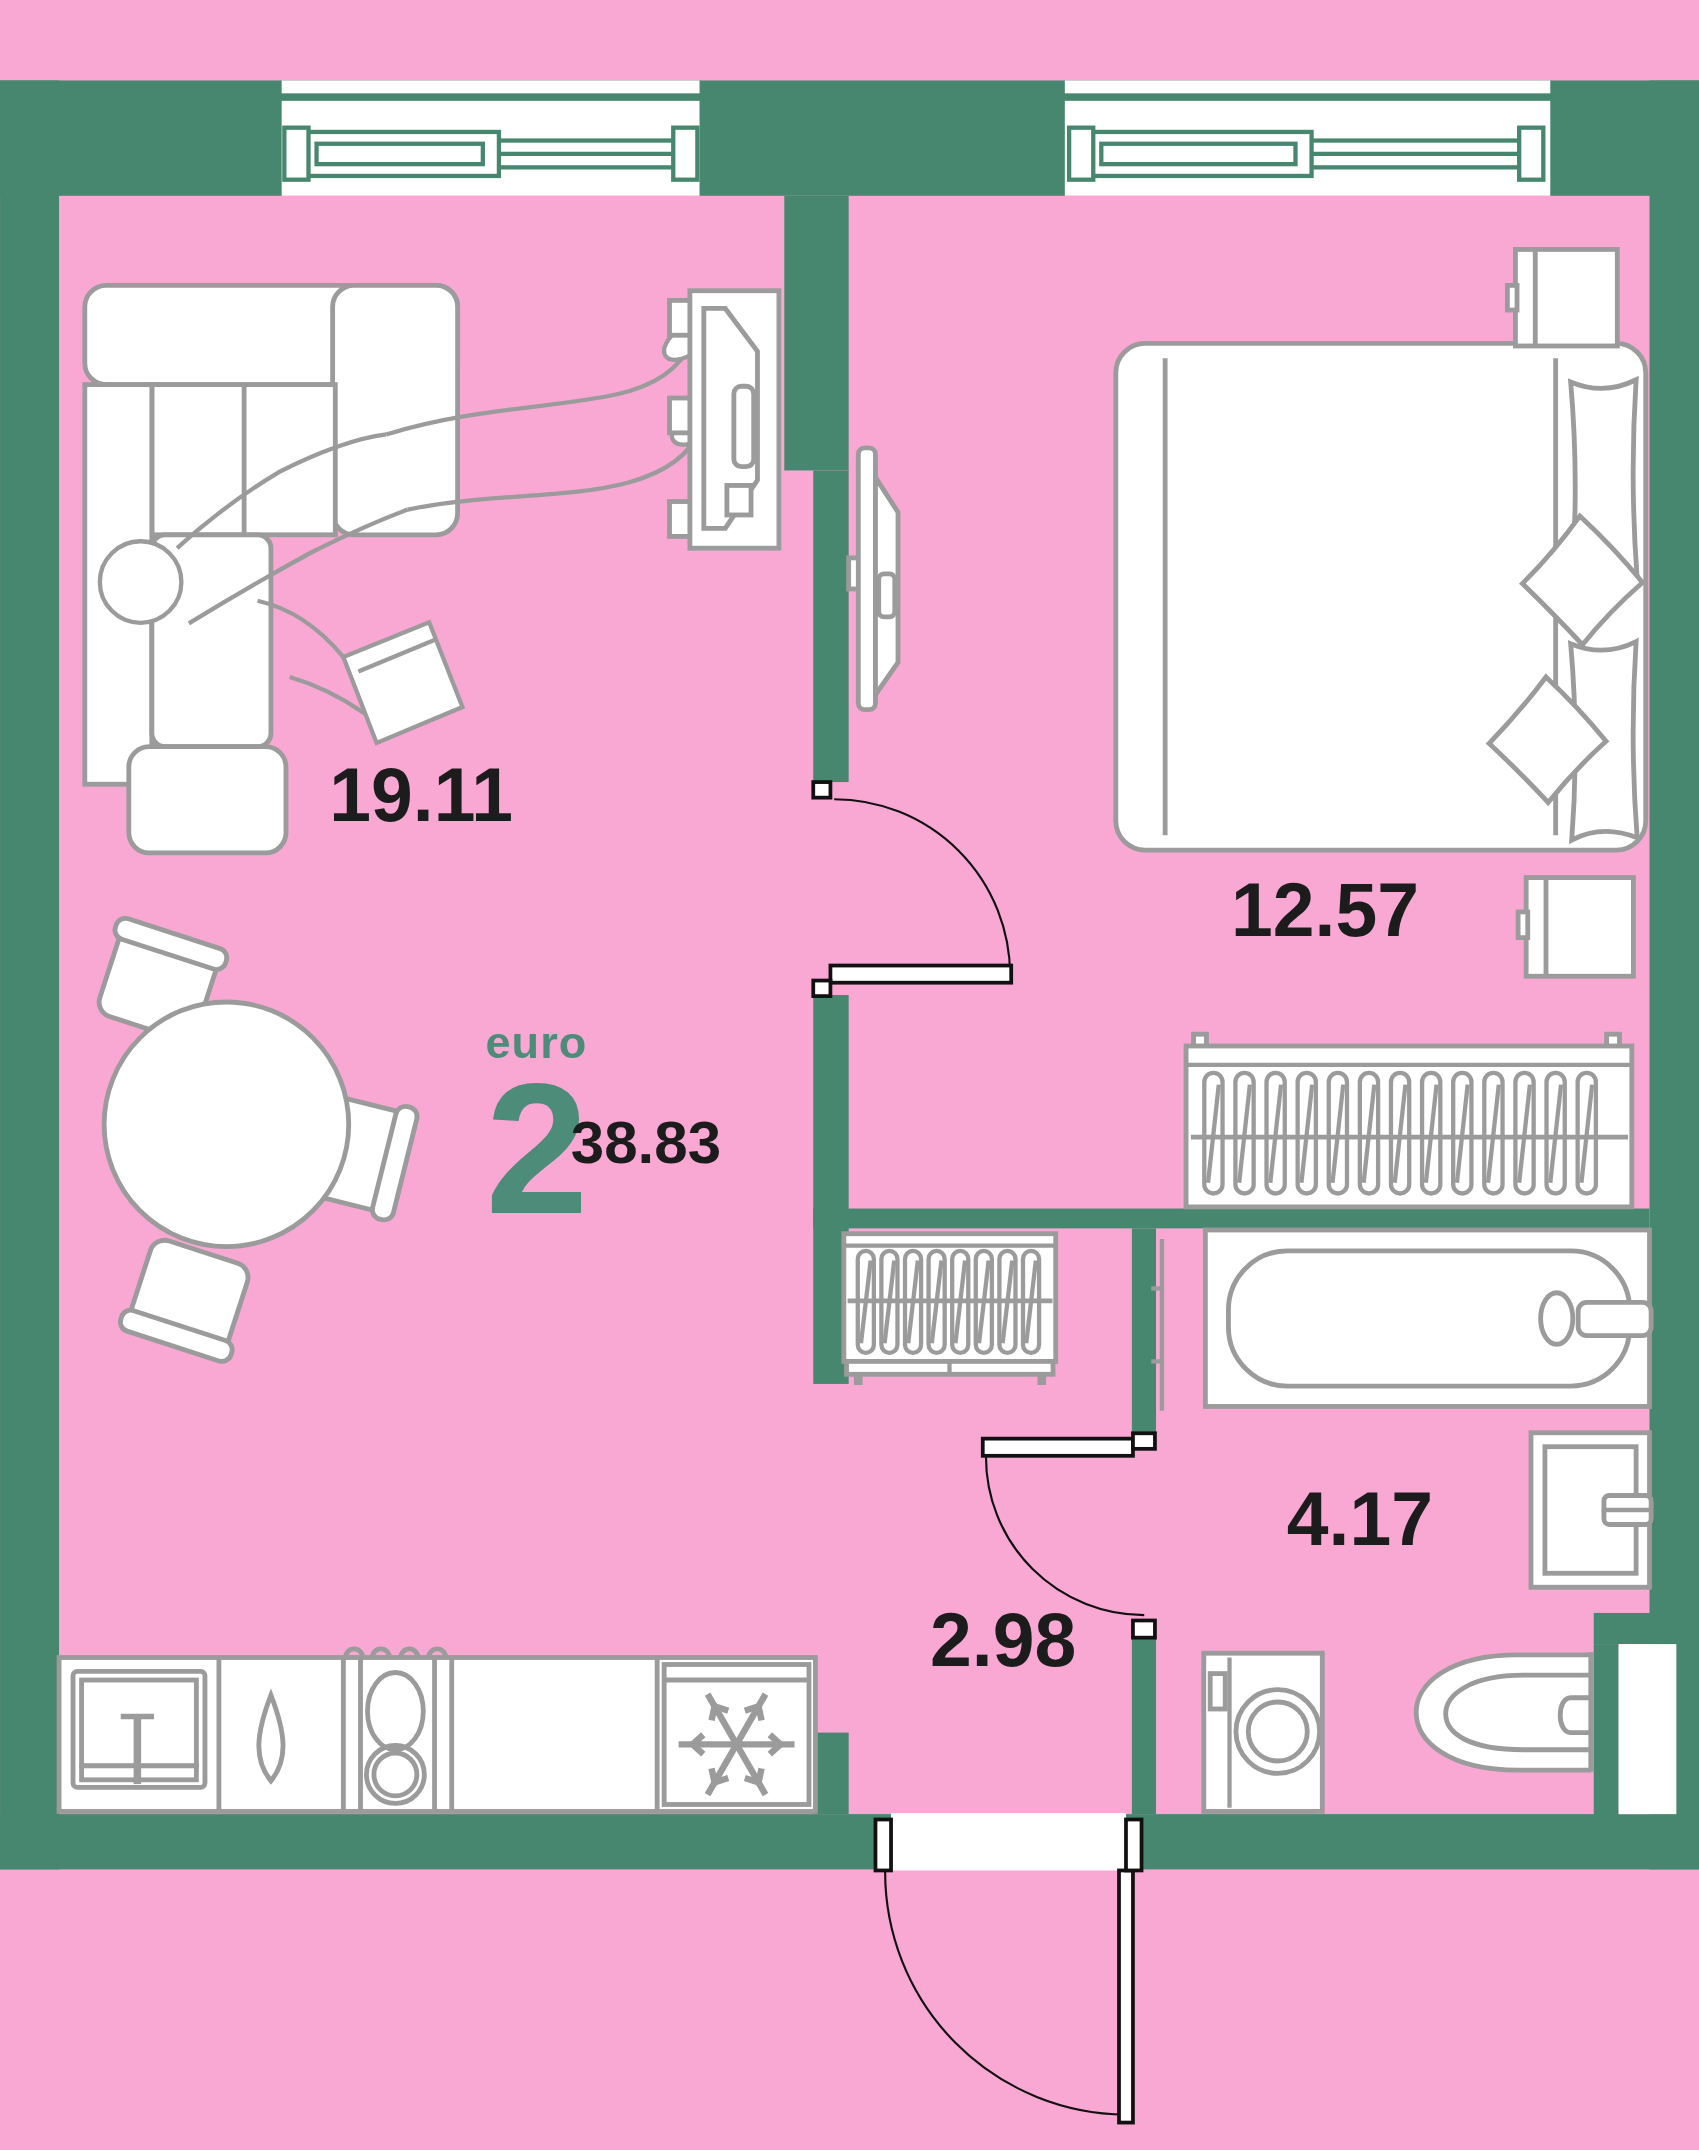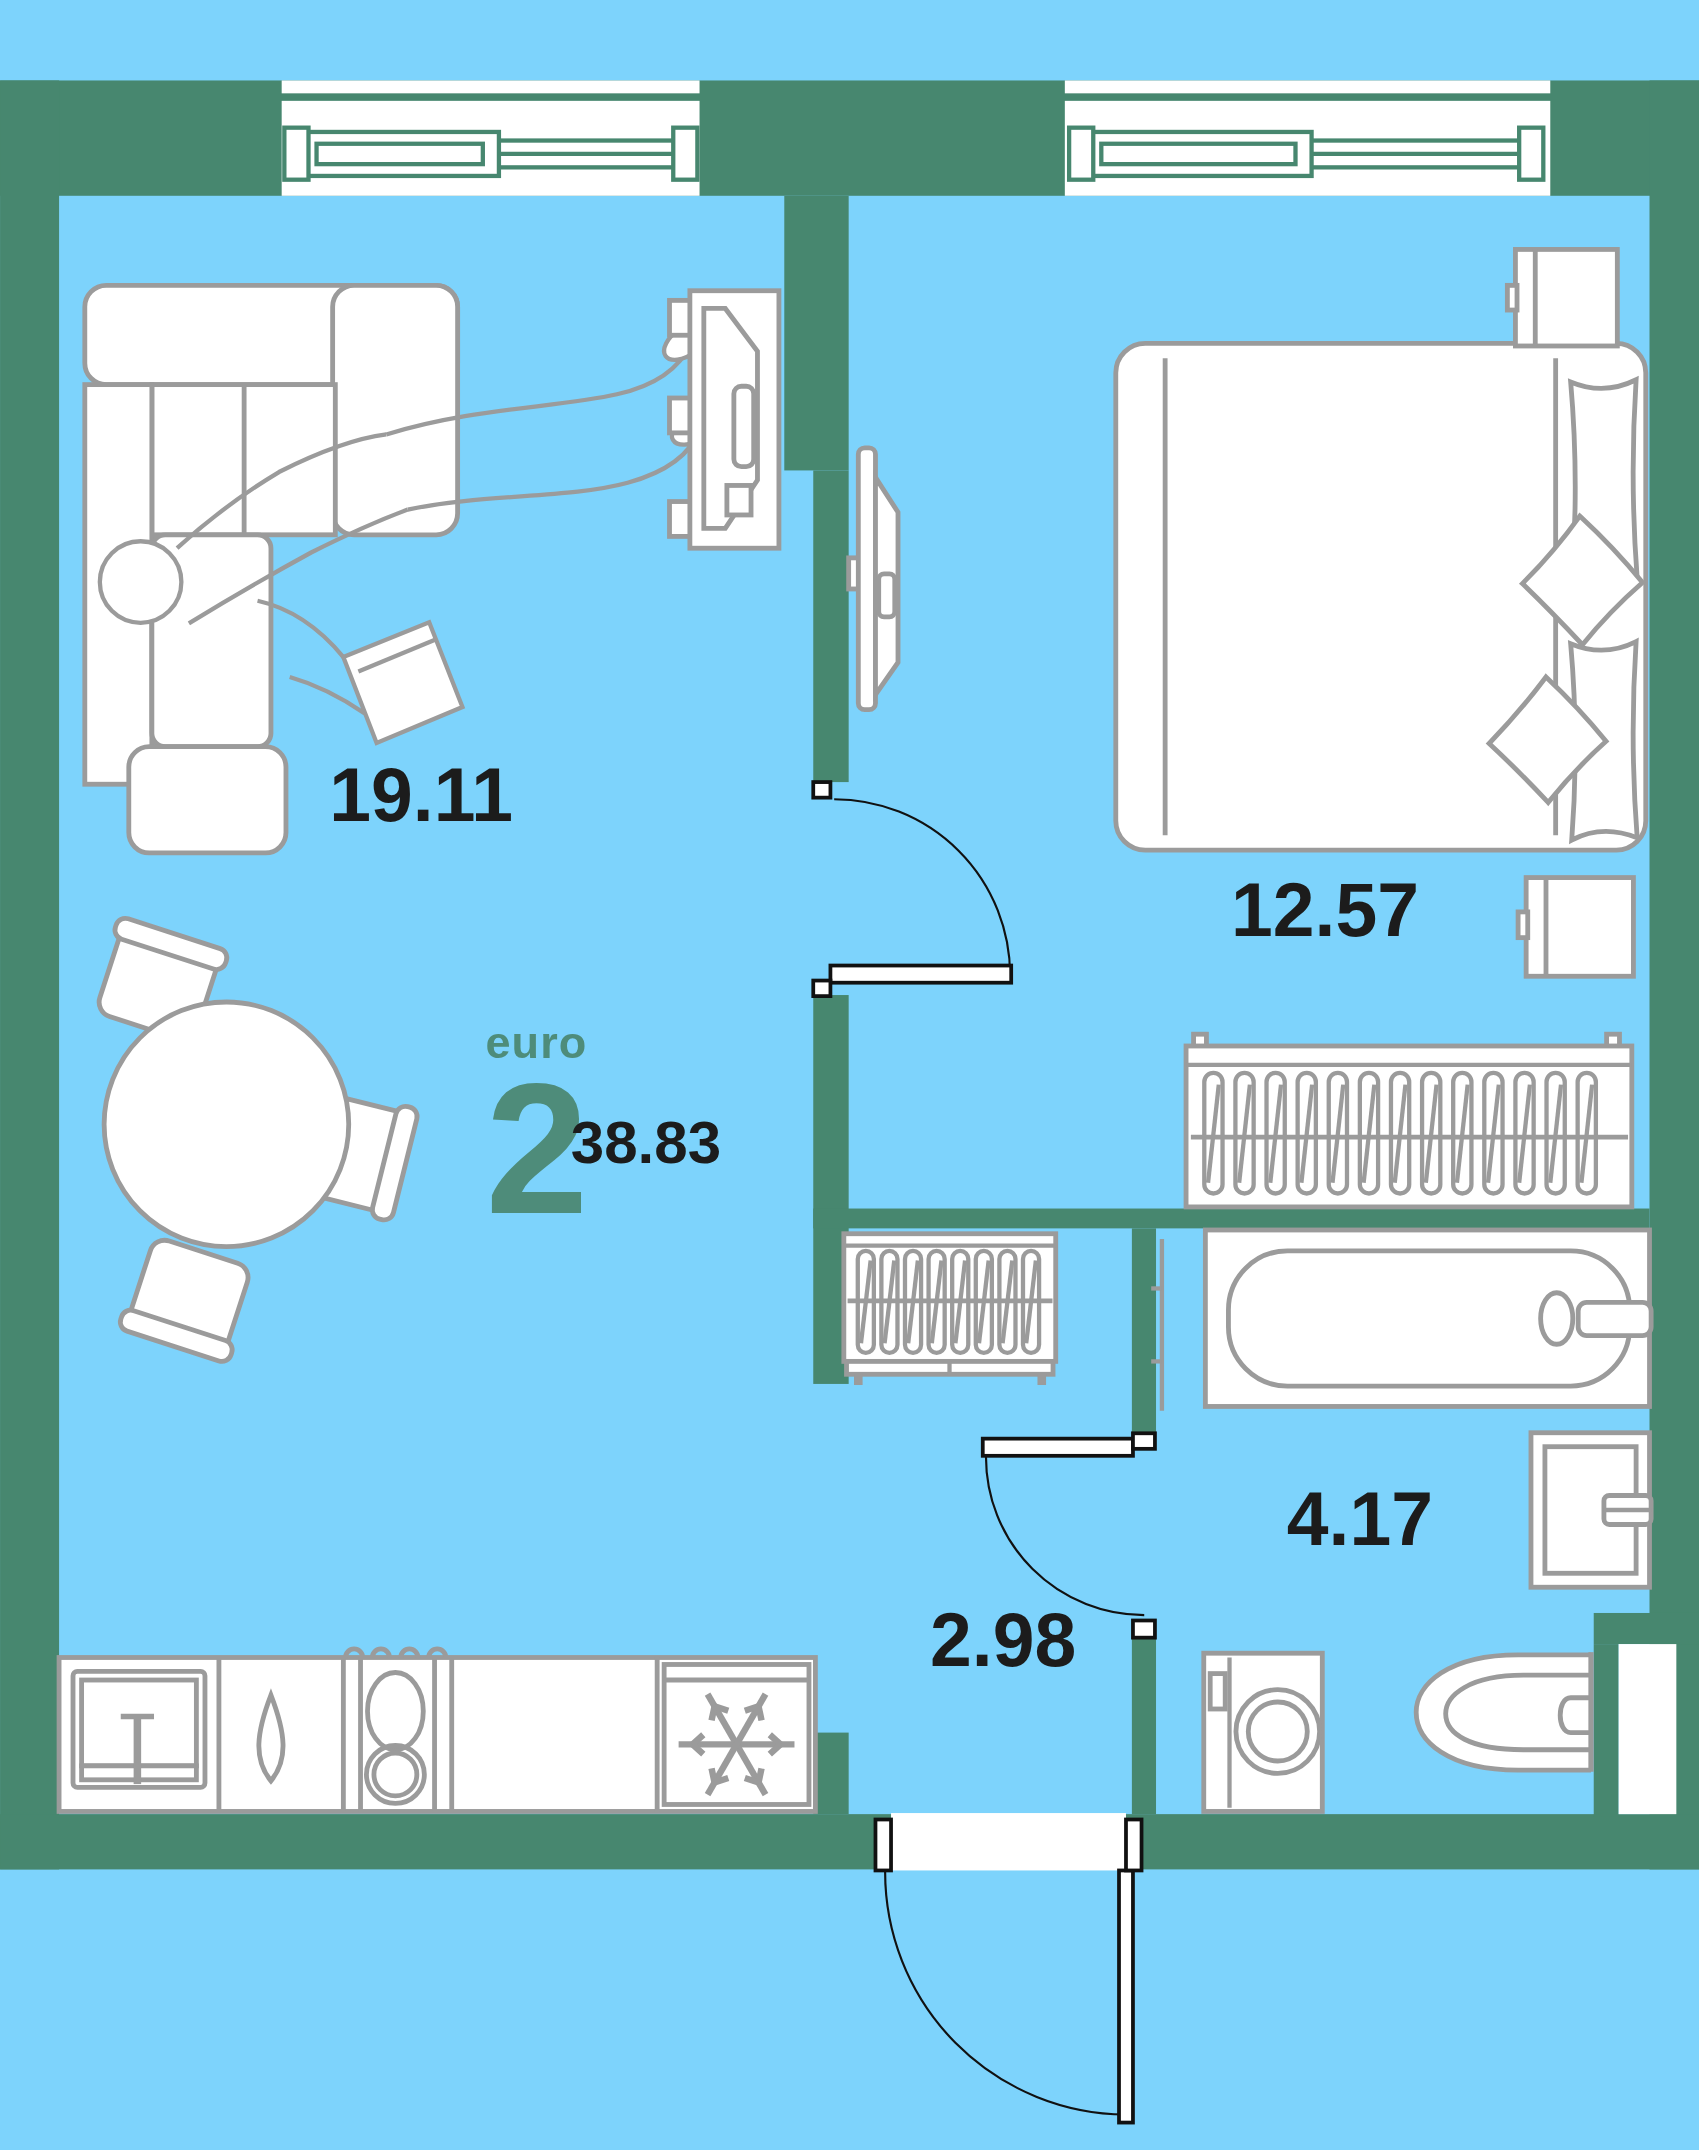--- a/index.html
+++ b/index.html
@@ -1,16 +1,16 @@
 <!DOCTYPE html>
 <html style="font-size:8.6px"><head>
 <meta charset="utf-8">
 <style>
   html,body{margin:0;padding:0;background:#ffffff;}
-  .plan-wrap{width:1700px;height:2151px;position:relative;background:#7dd3fc;}
+  .plan-wrap{width:1700px;height:2151px;position:relative;background:#f9a8d4;}
   svg{display:block;}
   text{font-family:"Liberation Sans","DejaVu Sans",sans-serif;font-weight:700;}
   .room-label{font-size:140px;fill:#1c1c1c;}
   .total-label{font-size:112px;fill:#1c1c1c;}
   .euro-label{font-size:84px;fill:#4e8c7a;letter-spacing:2px;}
   .count-label{font-size:345px;fill:#4e8c7a;}
   .wall{fill:#47876F;}
   .furn{stroke:#9b9b9b;stroke-width:9;fill:#ffffff;}
   .furnline{stroke:#9b9b9b;stroke-width:9;fill:none;}
   .doorsym{stroke:#111111;stroke-width:7;fill:#ffffff;}

